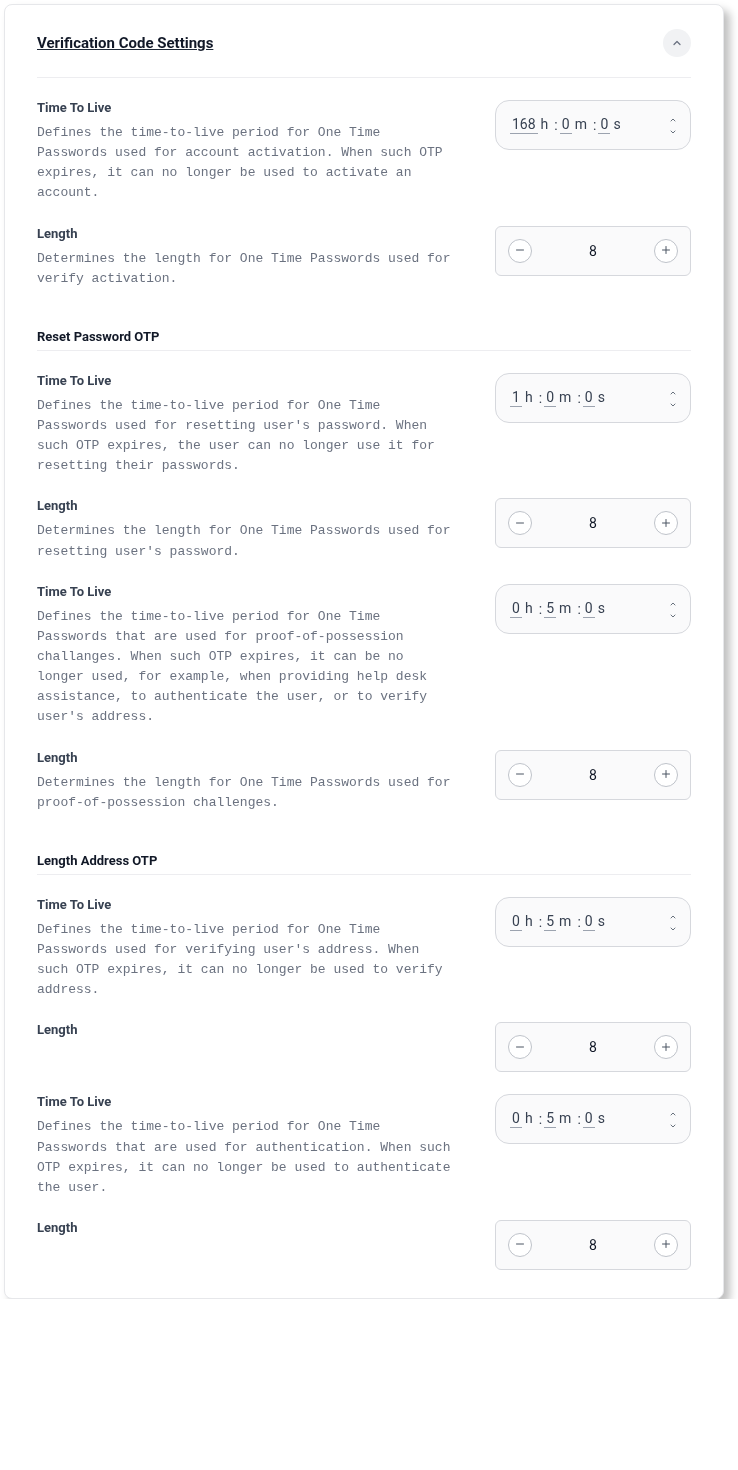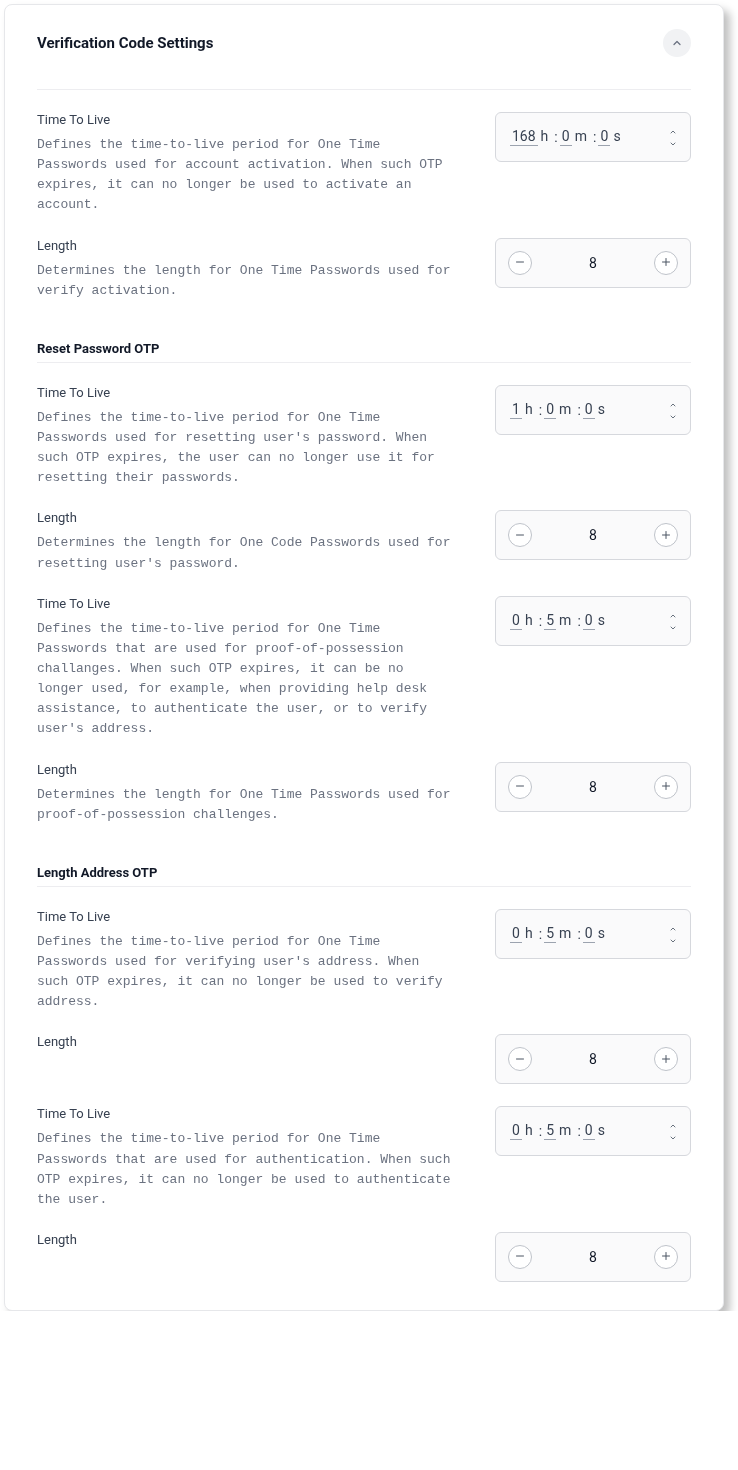--- a/index.html
+++ b/index.html
@@ -16,21 +16,22 @@
     border: 1px solid #e6e7ea;
     border-radius: 8px;
     box-shadow: 6px 6px 8px rgba(0,0,0,.25);
     padding: 24px 32px 28px 32px;
   }
   .card-header {
     display: flex;
     align-items: center;
     justify-content: space-between;
     border-bottom: 1px solid #ededf0;
-    padding-bottom: 32px;
+    padding-bottom: 20px;
+    text-decoration: underline;
   }
   .card-title {
     font-size: 15px;
     font-weight: 700;
     color: #111827;
   }
   .collapse-btn {
     width: 28px;
     height: 28px;
     border-radius: 50%;
@@ -53,39 +54,39 @@
 
   .row {
     display: flex;
     justify-content: space-between;
     align-items: flex-start;
     margin-top: 22px;
     gap: 28px;
   }
   .field-label {
     font-size: 13px;
-    font-weight: 400;
+    font-weight: 700;
     color: #374151;
     margin-bottom: 8px;
   }
   .field-desc {
     font-size: 13px;
     line-height: 1.55;
     color: #6b7280;
     max-width: 420px;
     font-family: Liberation Mono, monospace;
   }
   .left { flex: 1; }
 
   
   .duration-box {
     width: 196px;
     height: 50px;
     border: 1px solid #d6d8dd;
-    border-radius: 6px;
+    border-radius: 14px;
     background: #fafafb;
     display: flex;
     align-items: center;
     padding-left: 14px;
     position: relative;
     font-size: 14px;
     color: #374151;
   }
   .dseg {
     display: inline-flex;
@@ -251,21 +252,21 @@
               <span><svg viewBox="0 0 24 24" fill="none" stroke-width="2.5" stroke-linecap="round" stroke-linejoin="round">
                   <polyline points="6 9 12 15 18 9"></polyline>
                 </svg></span>
             </div>
     </div>
   </div>
     </div>
     <div class="row">
       <div class="left">
         <div class="field-label">Length</div>
-        <div class="field-desc">Determines the length for One Code Passwords used for resetting user's password.</div>
+        <div class="field-desc">Determines the length for One Time Passwords used for resetting user's password.</div>
       </div>
 
   <div class="stepper-box">
     <div class="circ-btn">
             <span><svg viewBox="0 0 24 24" fill="none" stroke-width="2" stroke-linecap="round">
                 <line x1="5" y1="12" x2="19" y2="12"></line>
               </svg></span>
           </div>
     <div class="stepper-val">8</div>
     <div class="circ-btn">

